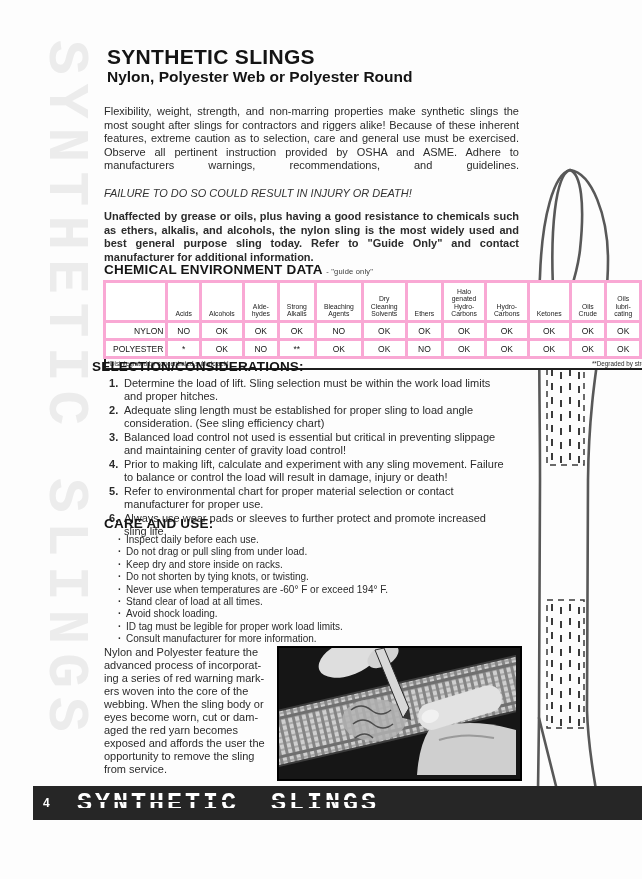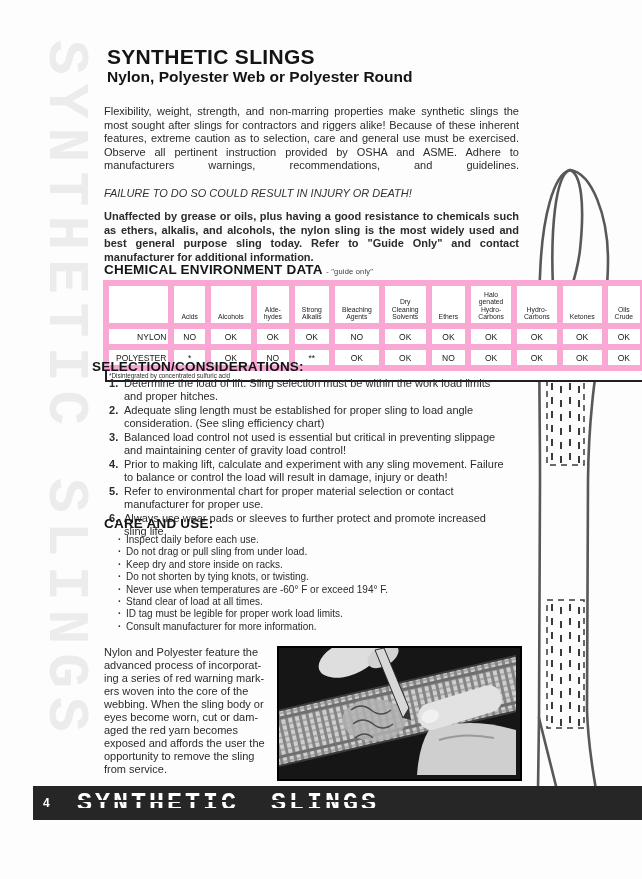--- a/index.html
+++ b/index.html
@@ -24,21 +24,21 @@
   
   .bodytext{font-size:11px;line-height:13.6px;text-align:justify;z-index:3;}
   .justify-all{text-align:justify;text-align-last:justify;}
   .pos-p1{left:104px;top:94px;width:415px;}
   .pos-warning{left:104px;top:176px;width:415px;font-size:11px;font-style:italic;color:#333;z-index:3;}
   .pos-p2{left:104px;top:199px;width:415px;font-weight:bold;}
   .pos-chemhead{left:104px;top:262px;}
   
   .chem-table-wrap{left:103px;top:280px;width:479px;z-index:3;background:#fff;}
   table.chem{border-collapse:collapse;width:479px;background:#fff;table-layout:auto;}
-  table.chem th,table.chem td{border:6px solid #f9a8d4;padding:1px 7px;}
+  table.chem th,table.chem td{border:3px solid #f9a8d4;padding:1px 7px;}
   table.chem{border:2px solid #1f1f1f;}
   table.chem thead th{
     font-size:6.8px;font-weight:400;line-height:7.6px;vertical-align:bottom;
     text-align:center;white-space:pre-line;padding-bottom:2px;height:34px;color:#222;
   }
   table.chem thead th.lbl{width:56px;}
   table.chem tbody th{font-size:8.5px;font-weight:400;text-align:right;padding-right:2px;color:#161616;white-space:nowrap;}
   table.chem tbody td{font-size:8.5px;text-align:center;height:13px;color:#161616;}
   table.chem tfoot td{border:none;padding:1px 2px;}
   .fnrow{display:flex;justify-content:space-between;font-size:6.3px;color:#2c2c2c;}
@@ -217,20 +217,21 @@
 
 <div class="abs pos-care">
   <div class="section-heading">CARE AND USE:</div>
   <ul class="care" id="care-list">
       <li>Inspect daily before each use.</li>
       <li>Do not drag or pull sling from under load.</li>
       <li>Keep dry and store inside on racks.</li>
       <li>Do not shorten by tying knots, or twisting.</li>
       <li>Never use when temperatures are -60° F or exceed 194° F.</li>
       <li>Stand clear of load at all times.</li>
+      <li>Avoid shock loading.</li>
       <li>ID tag must be legible for proper work load limits.</li>
       <li>Consult manufacturer for more information.</li>
     </ul>
 </div>
 
 <div class="abs pos-closing">Nylon and Polyester feature the
 advanced process of incorporat-
 ing a series of red warning mark-
 ers woven into the core of the
 webbing.  When the sling body or

